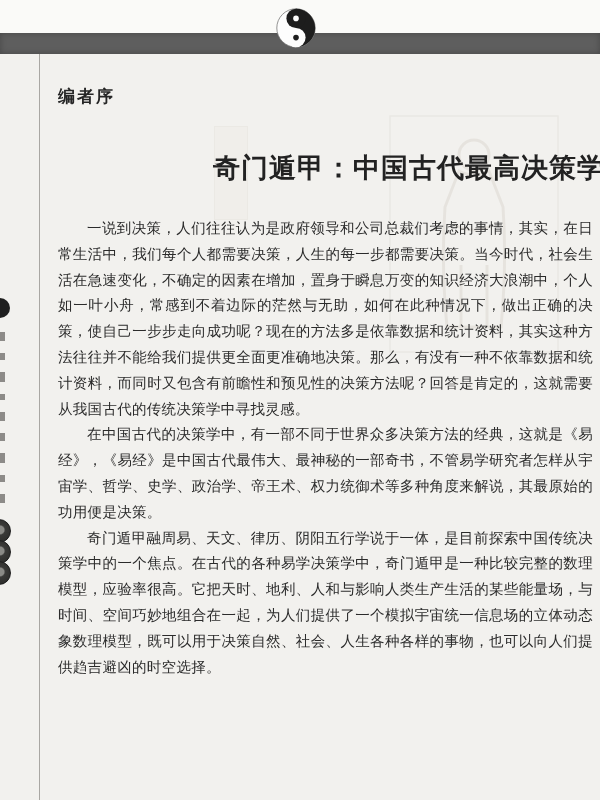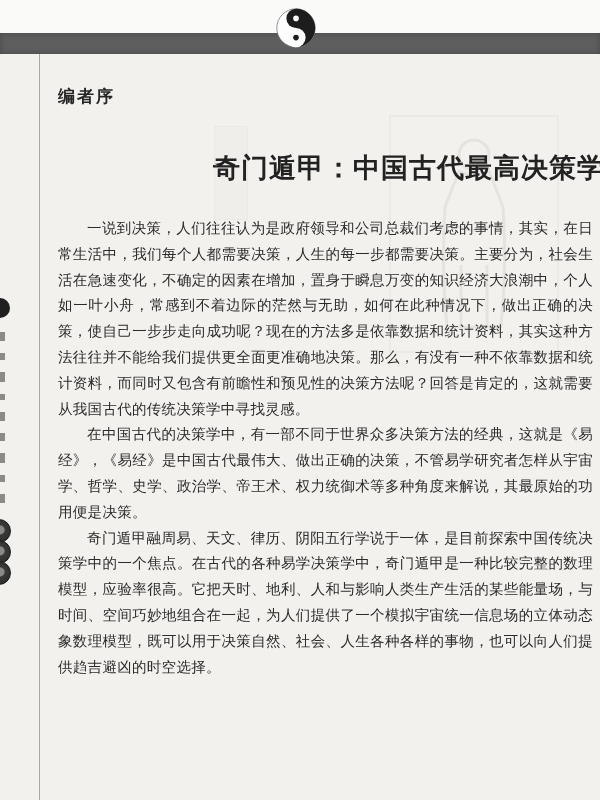--- a/index.html
+++ b/index.html
@@ -71,22 +71,22 @@
         <path d="M66,110 Q85,120 104,110"></path>
         <path d="M72,212 L72,150 M98,212 L98,150"></path>
       </g>
     </svg>
 
     <h3 class="preface">编者序</h3>
 
     <h1 class="title">奇门遁甲：中国古代最高决策学</h1>
 
     <div class="text-col">
-      <p>一说到决策，人们往往认为是政府领导和公司总裁们考虑的事情，其实，在日常生活中，我们每个人都需要决策，人生的每一步都需要决策。主要分为，社会生活在急速变化，不确定的因素在增加，置身于瞬息万变的知识经济大浪潮中，个人如一叶小舟，常感到不着边际的茫然与无助，如何在此种情况下，做出正确的决策，使自己一步步走向成功呢？现在的方法多是依靠数据和统计资料，其实这种方法往往并不能给我们提供更全面更准确地决策。那么，有没有一种不依靠数据和统计资料，而同时又包含有前瞻性和预见性的决策方法呢？回答是肯定的，这就需要从我国古代的传统决策学中寻找灵感。</p>
-      <p>在中国古代的决策学中，有一部不同于世界众多决策方法的经典，这就是《易经》，《易经》是中国古代最伟大、做出正确的决策，不管易学研究者怎样从宇宙学、哲学、史学、政治学、帝王术、权力统御术等多种角度来解说，其最原始的功用便是决策。</p>
+      <p>一说到决策，人们往往认为是政府领导和公司总裁们考虑的事情，其实，在日常生活中，我们每个人都需要决策，人生的每一步都需要决策。当今时代，社会生活在急速变化，不确定的因素在增加，置身于瞬息万变的知识经济大浪潮中，个人如一叶小舟，常感到不着边际的茫然与无助，如何在此种情况下，做出正确的决策，使自己一步步走向成功呢？现在的方法多是依靠数据和统计资料，其实这种方法往往并不能给我们提供更全面更准确地决策。那么，有没有一种不依靠数据和统计资料，而同时又包含有前瞻性和预见性的决策方法呢？回答是肯定的，这就需要从我国古代的传统决策学中寻找灵感。</p>
+      <p>在中国古代的决策学中，有一部不同于世界众多决策方法的经典，这就是《易经》，《易经》是中国古代最伟大、最神秘的一部奇书，不管易学研究者怎样从宇宙学、哲学、史学、政治学、帝王术、权力统御术等多种角度来解说，其最原始的功用便是决策。</p>
       <p>奇门遁甲融周易、天文、律历、阴阳五行学说于一体，是目前探索中国传统决策学中的一个焦点。在古代的各种易学决策学中，奇门遁甲是一种比较完整的数理模型，应验率很高。它把天时、地利、人和与影响人类生产生活的某些能量场，与时间、空间巧妙地组合在一起，为人们提供了一个模拟宇宙统一信息场的立体动态象数理模型，既可以用于决策自然、社会、人生各种各样的事物，也可以向人们提供趋吉避凶的时空选择。</p>
 
     </div>
   </div>
 
   <div class="spine-dot"></div>
   <div class="spine-frags">
     <span style="height:9px"></span>
       <span style="height:7px"></span>
       <span style="height:10px"></span>

